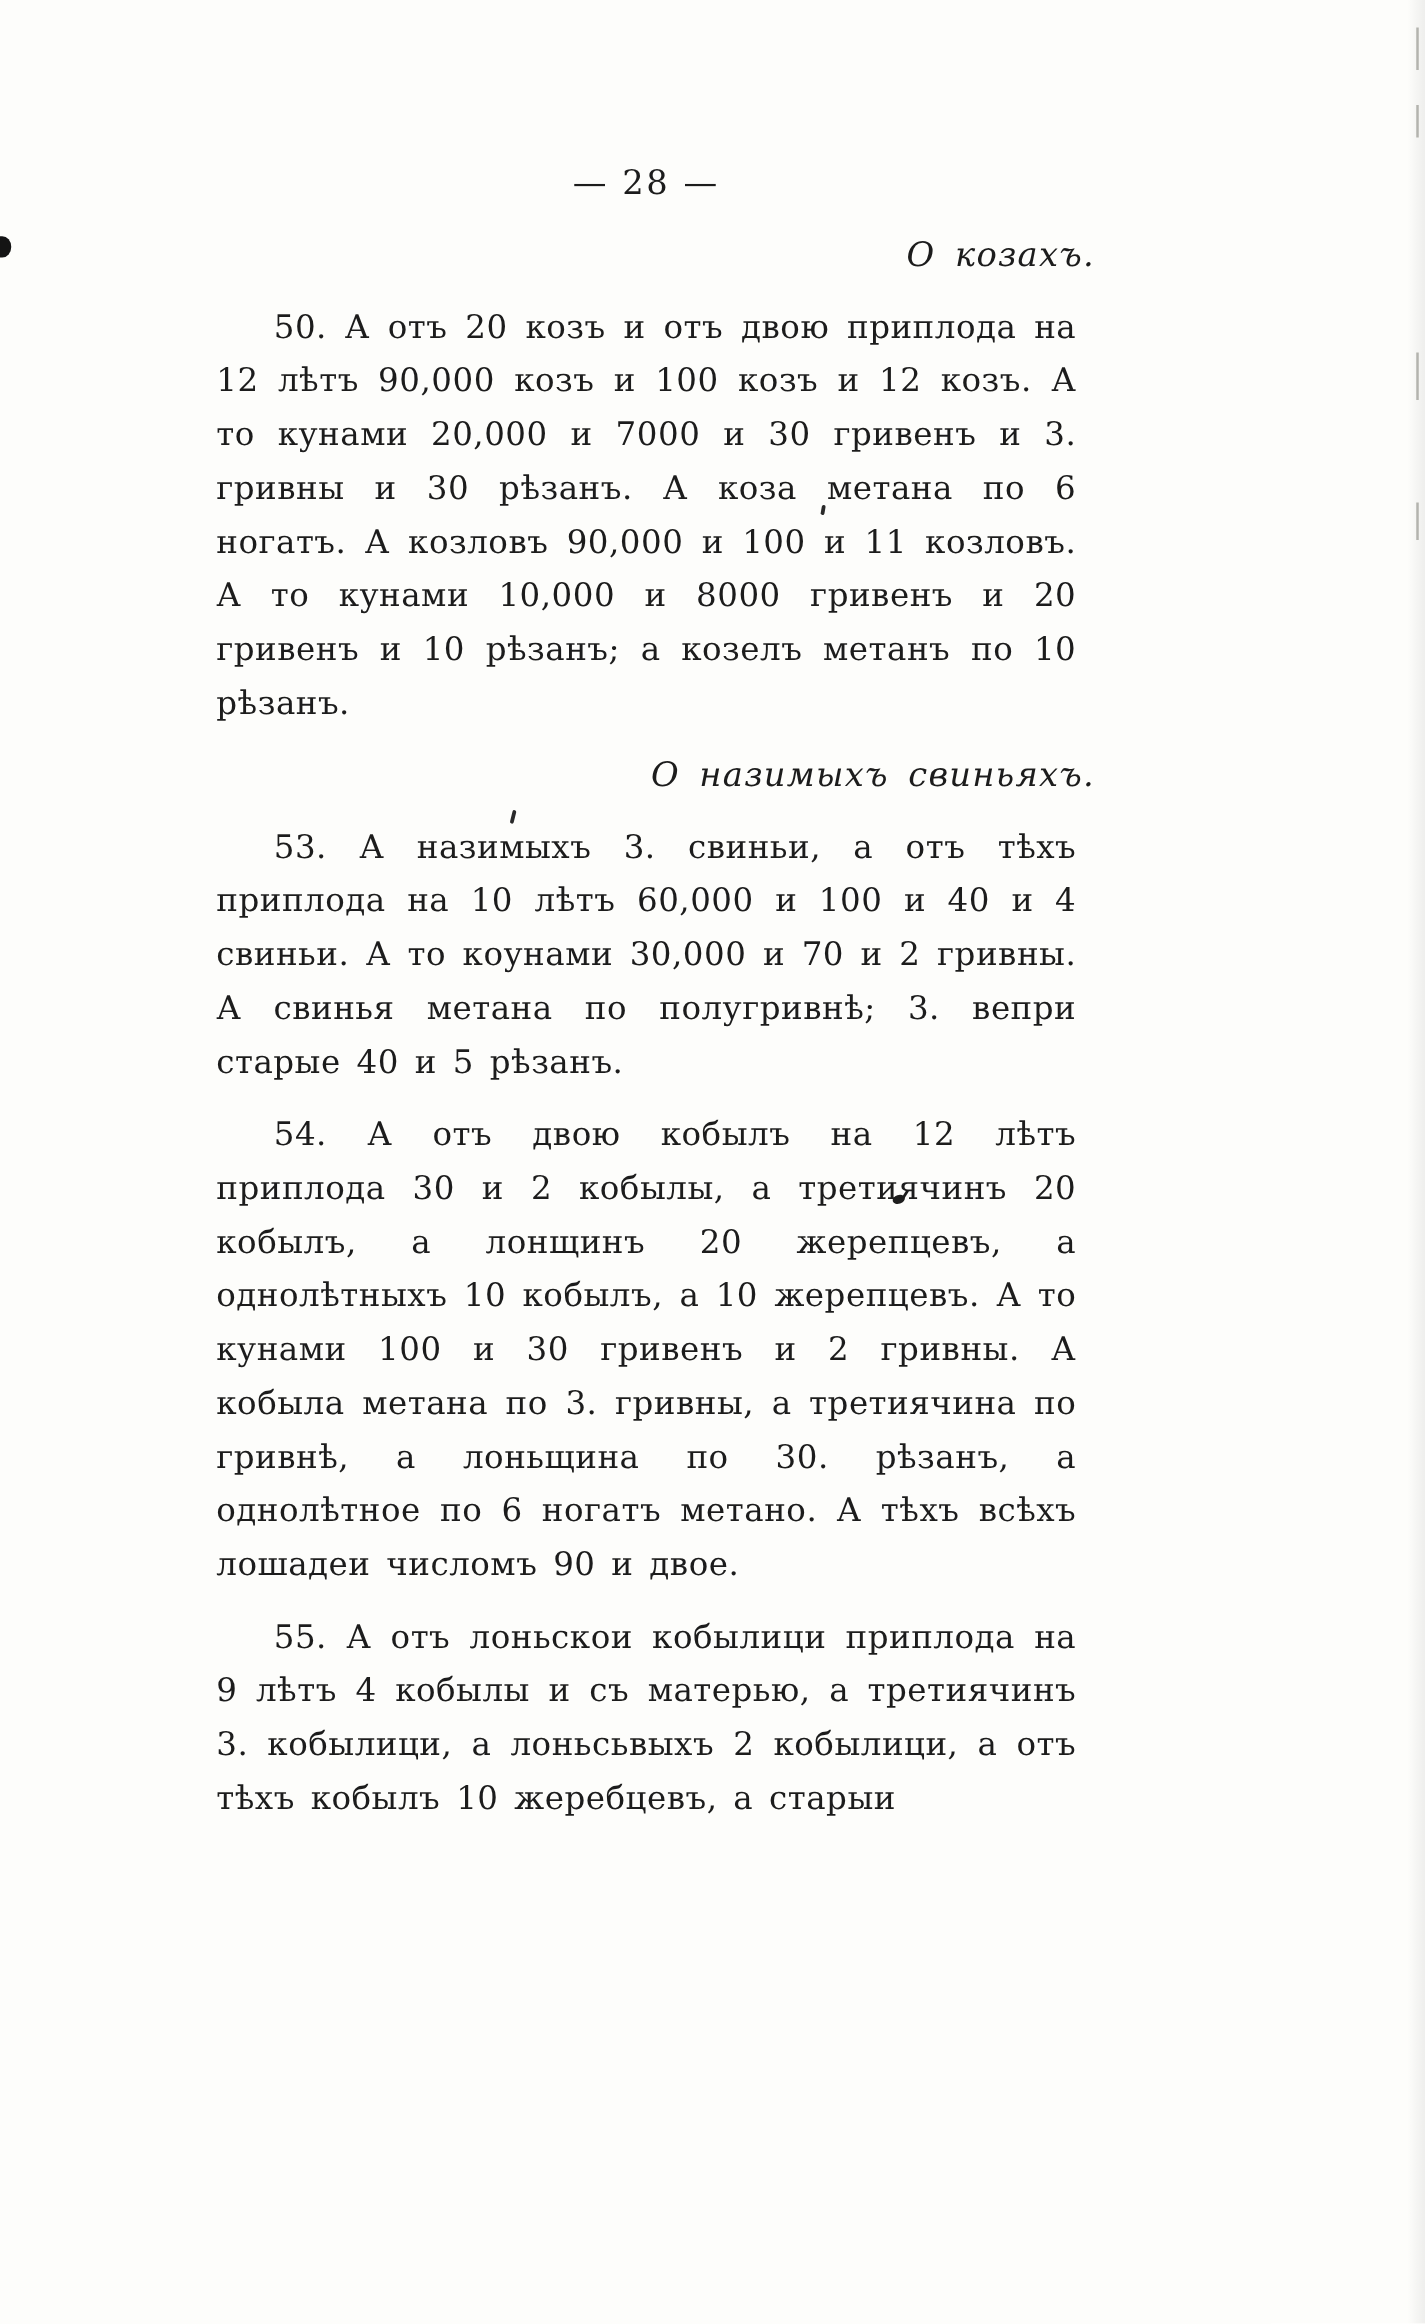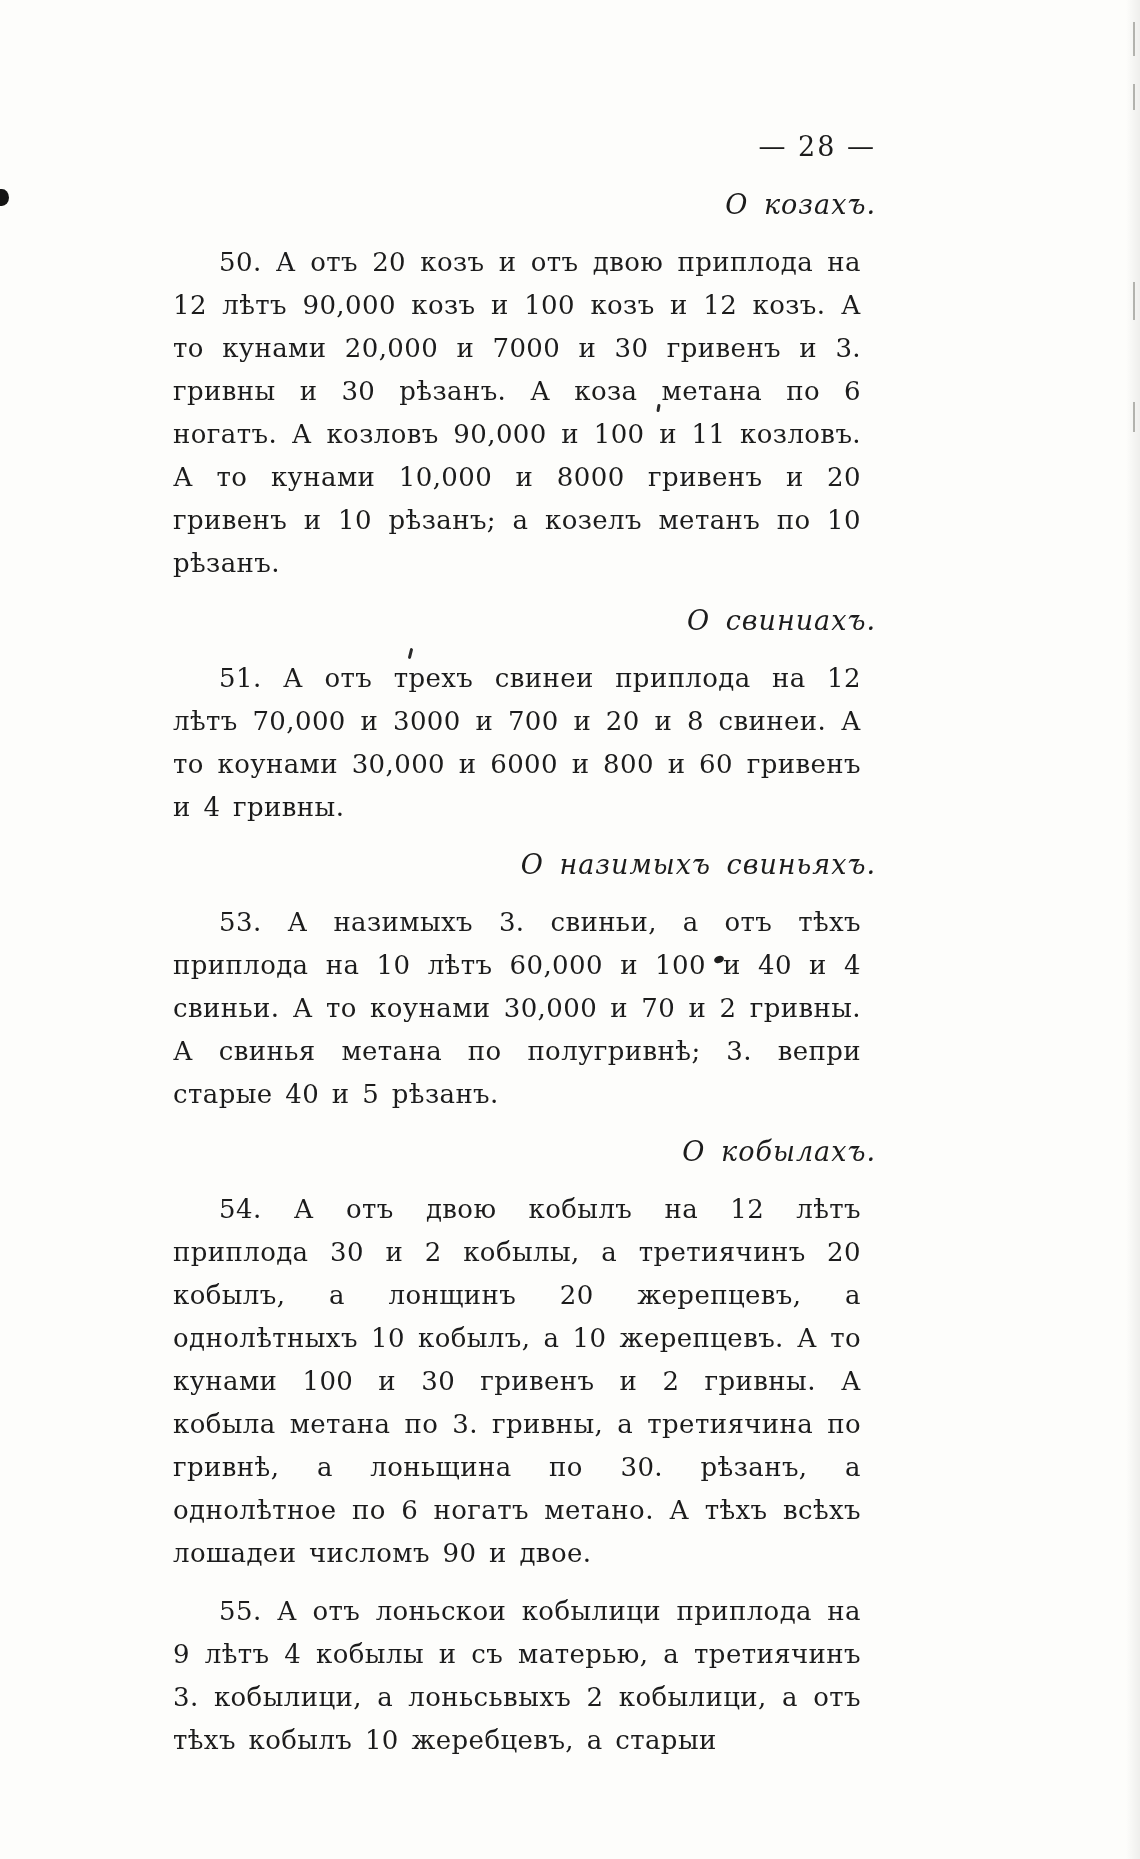--- a/index.html
+++ b/index.html
@@ -25,21 +25,21 @@
     background: linear-gradient(to right, rgba(0,0,0,0) 0%, rgba(0,0,0,0.06) 100%);
     pointer-events: none;
   }
   .content {
     position: absolute;
     left: 158px;
     top: 126px;
     width: 718px;
   }
   .page-number {
-    text-align: right;
+    text-align: center;
     font-size: 27px;
     letter-spacing: 2px;
     margin: 0 0 16px 0;
     line-height: 42px;
   }
   .heading {
     font-size: 27px;
     font-weight: normal;
     font-style: italic;
     text-align: right;
@@ -114,33 +114,28 @@
 
   <div class="content">
 
     <div class="page-number">— 28 —</div>
 
     <section class="sect">
       <h2 class="heading">О козахъ.</h2>
       <p class="para">50. А отъ 20 козъ и отъ двою приплода на 12 лѣтъ 90,000 козъ и 100 козъ и 12 козъ. А то кунами 20,000 и 7000 и 30 гривенъ и 3. гривны и 30 рѣзанъ. А коза метана по 6 ногатъ. А козловъ 90,000 и 100 и 11 козловъ. А то кунами 10,000 и 8000 гривенъ и 20 гривенъ и 10 рѣзанъ; а козелъ метанъ по 10 рѣзанъ.</p>
     </section>
 
-    <section class="sect">
-      <h2 class="heading">О свиниахъ.</h2>
-      <p class="para">51. А отъ трехъ свинеи приплода на 12 лѣтъ 70,000 и 3000 и 700 и 20 и 8 свинеи. А то коунами 30,000 и 6000 и 800 и 60 гривенъ и 4 гривны.</p>
-    </section>
 
 
     <section class="sect">
       <h2 class="heading">О назимыхъ свиньяхъ.</h2>
       <p class="para">53. А назимыхъ 3. свиньи, а отъ тѣхъ приплода на 10 лѣтъ 60,000 и 100 и 40 и 4 свиньи. А то коунами 30,000 и 70 и 2 гривны. А свинья метана по полугривнѣ; 3. вепри старые 40 и 5 рѣзанъ.</p>
     </section>
 
     <section class="sect">
-      <h2 class="heading">О кобылахъ.</h2>
       <p class="para">54. А отъ двою кобылъ на 12 лѣтъ приплода 30 и 2 кобылы, а третиячинъ 20 кобылъ, а лонщинъ 20 жерепцевъ, а однолѣтныхъ 10 кобылъ, а 10 жерепцевъ. А то кунами 100 и 30 гривенъ и 2 гривны. А кобыла метана по 3. гривны, а третиячина по гривнѣ, а лоньщина по 30. рѣзанъ, а однолѣтное по 6 ногатъ метано. А тѣхъ всѣхъ лошадеи числомъ 90 и двое.</p>
     </section>
 
     <section class="sect">
       <p class="para">55. А отъ лоньскои кобылици приплода на 9 лѣтъ 4 кобылы и съ матерью, а третиячинъ 3. кобылици, а лоньсьвыхъ 2 кобылици, а отъ тѣхъ кобылъ 10 жеребцевъ, а старыи</p>
     </section>
 
   </div>
 </div>
 

